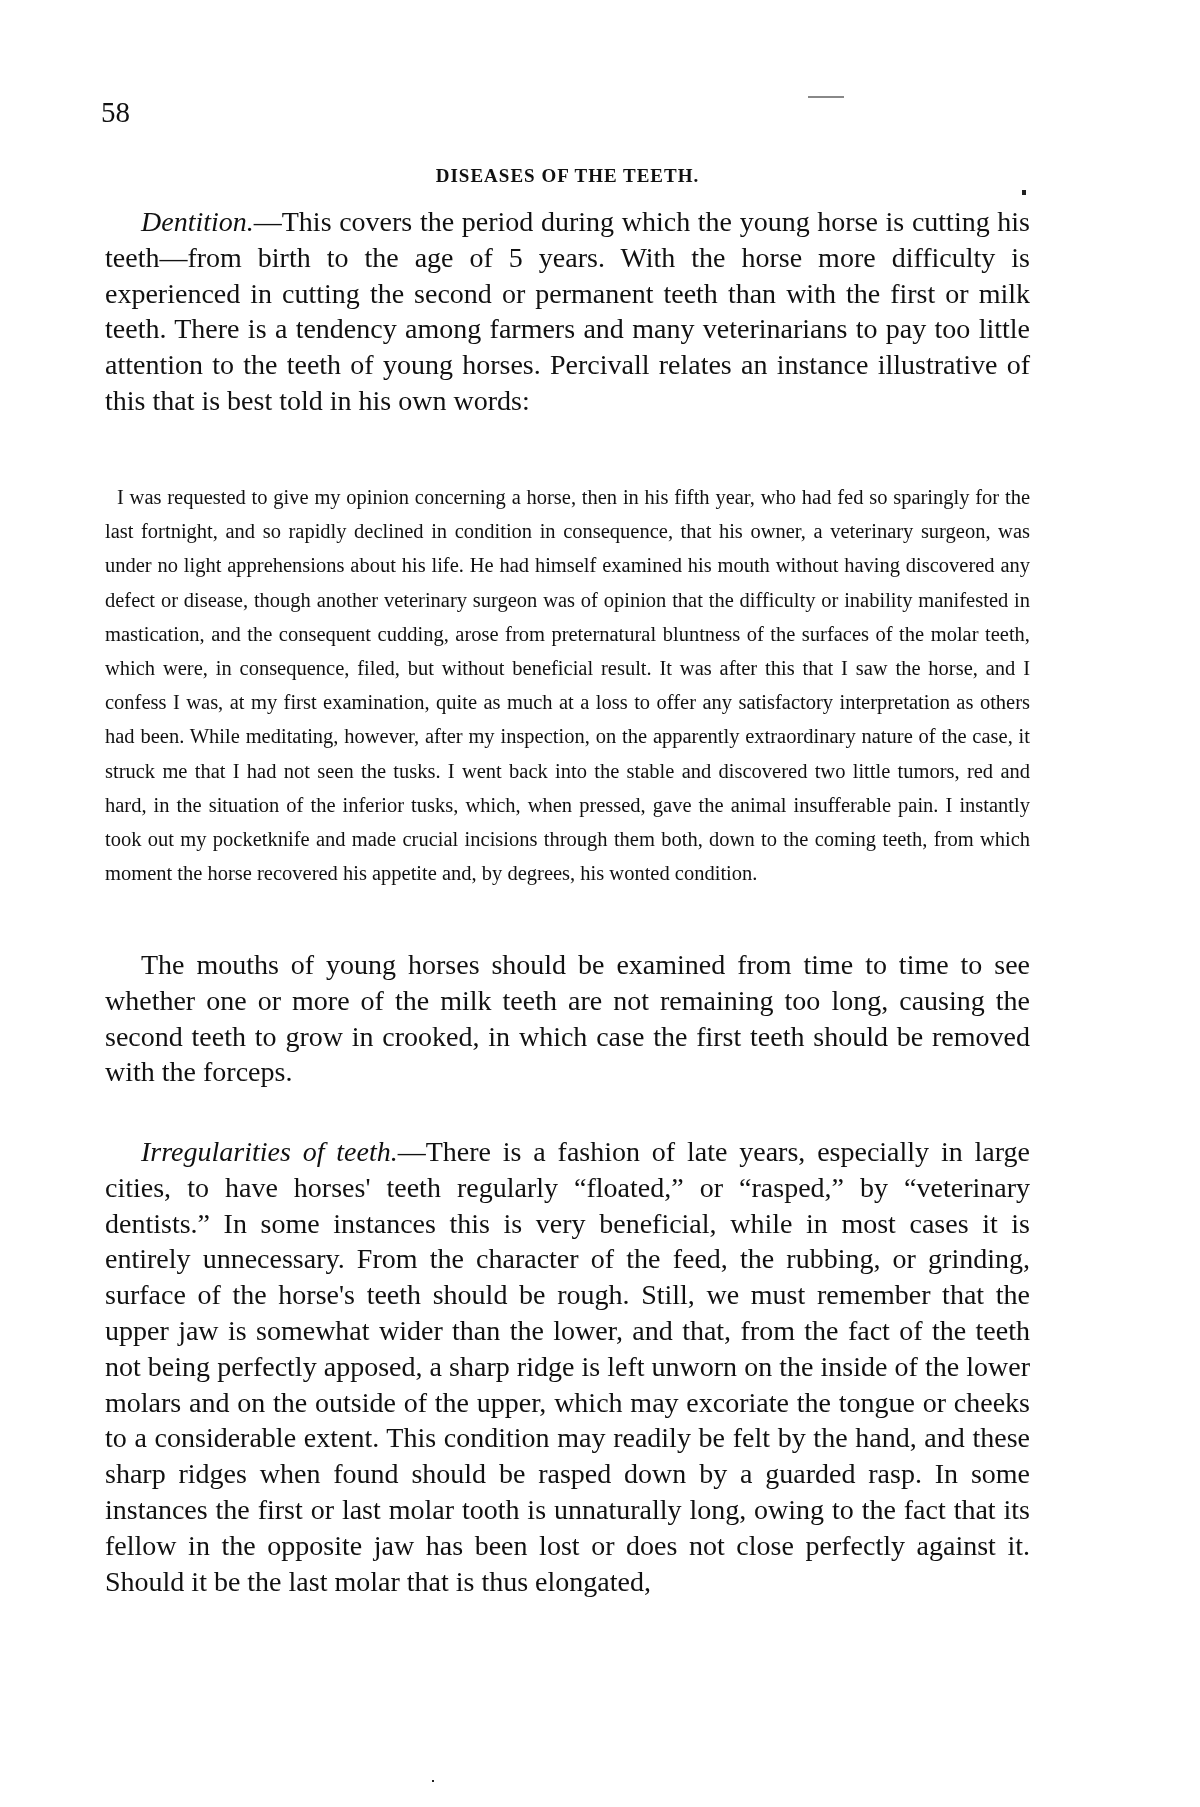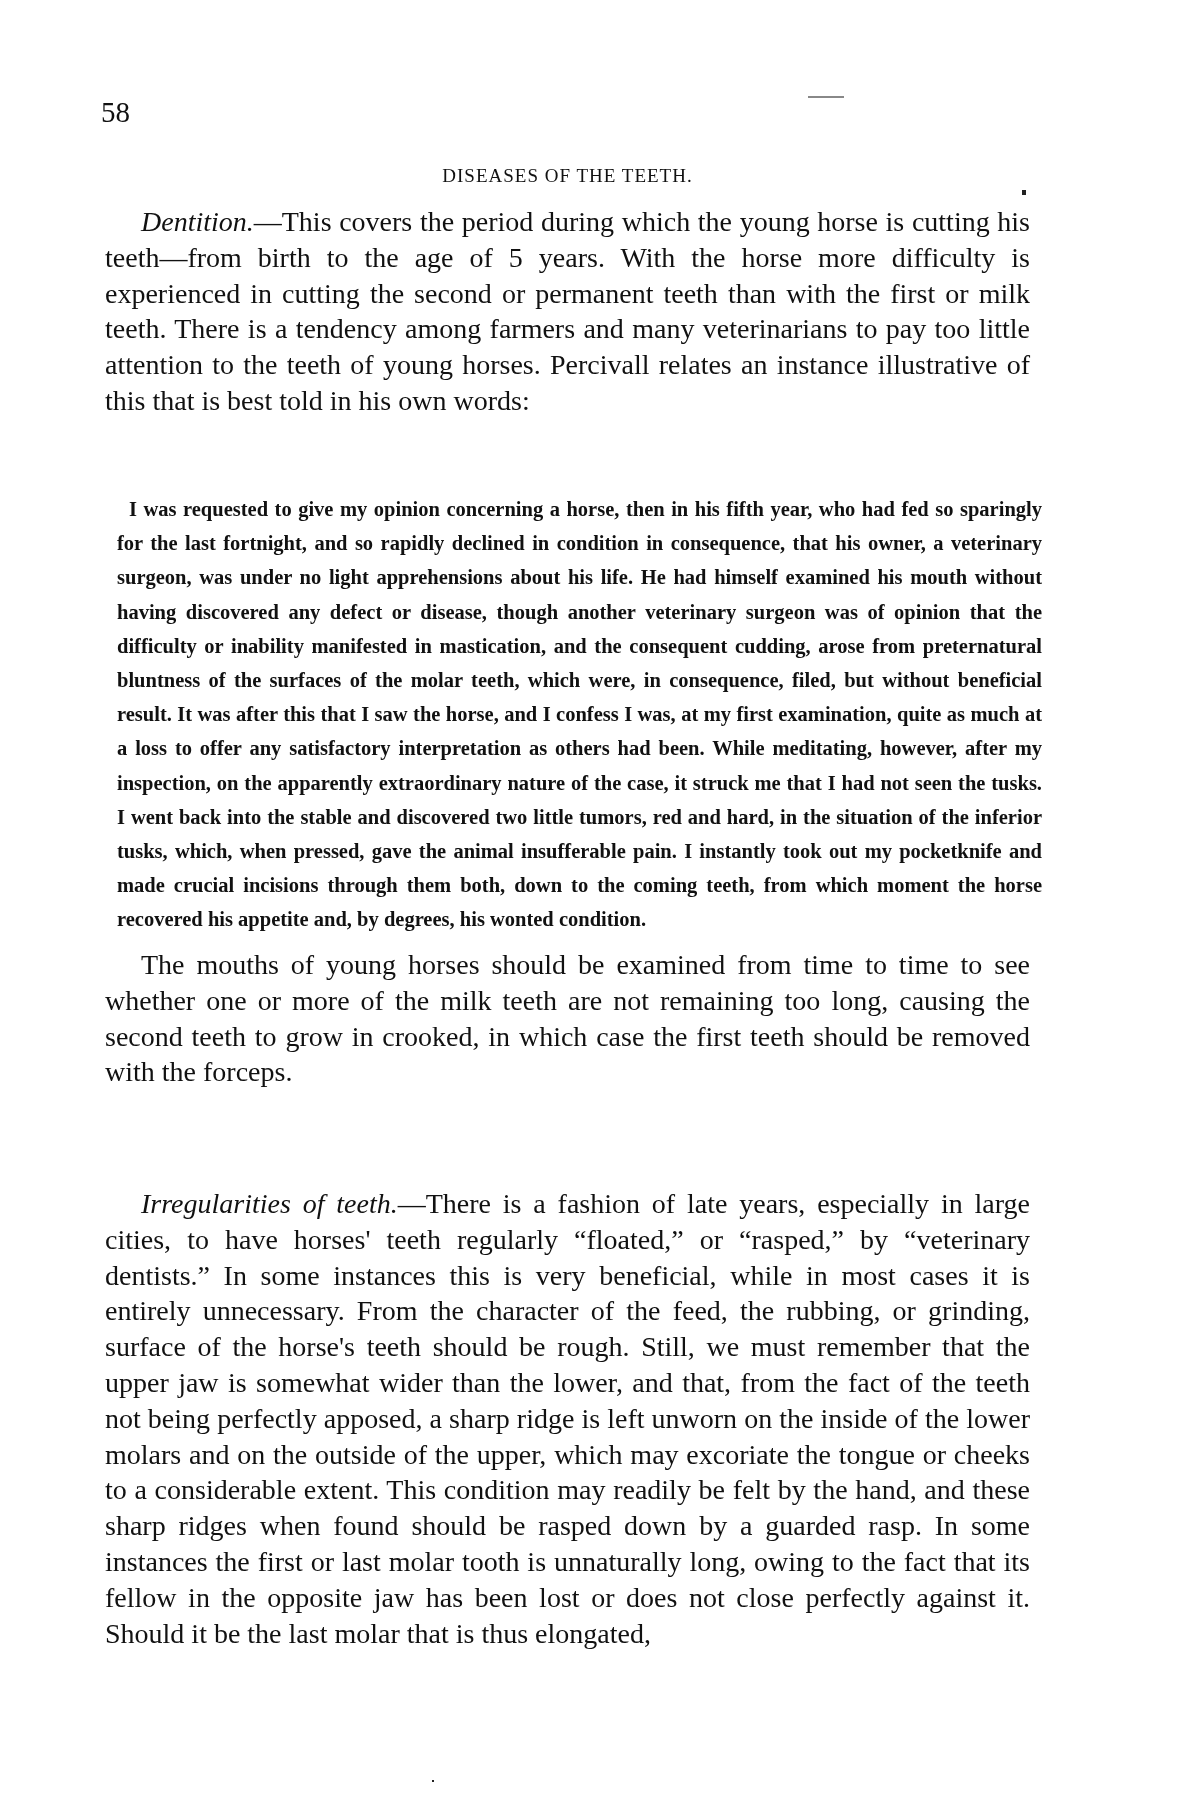--- a/index.html
+++ b/index.html
@@ -46,21 +46,21 @@
     letter-spacing: 1.2px;
     line-height: 24px;
   }
   .section-title {
     position: absolute;
     top: 163px;
     left: 0;
     width: 925px;
     text-align: center;
     font-size: 19px;
-    font-weight: normal;
+    font-weight: bold;
     letter-spacing: 1px;
     line-height: 26px;
   }
   .para {
     position: absolute;
     left: 0;
     width: 925px;
     margin: 0;
     font-size: 28px;
     line-height: 35.8px;
@@ -68,29 +68,28 @@
     text-indent: 36px;
     hyphens: manual;
   }
   .para em { font-style: italic; }
   #p1 { top: 204px; }
   .quote {
     position: absolute;
     left: 0;
     top: 480px;
     width: 925px;
-    margin: 12px;
+    margin: 0;
     font-size: 20.5px;
     line-height: 34.2px;
     text-align: justify;
     text-indent: 12px;
-    font-weight: bold;
   }
   #p2 { top: 947px; }
-  #p3 { top: 1186px; }
+  #p3 { top: 1134px; }
   .speck {
     position: absolute;
     background: #222;
   }
 </style>
 </head>
 <body>
 
 <div class="page">
 

